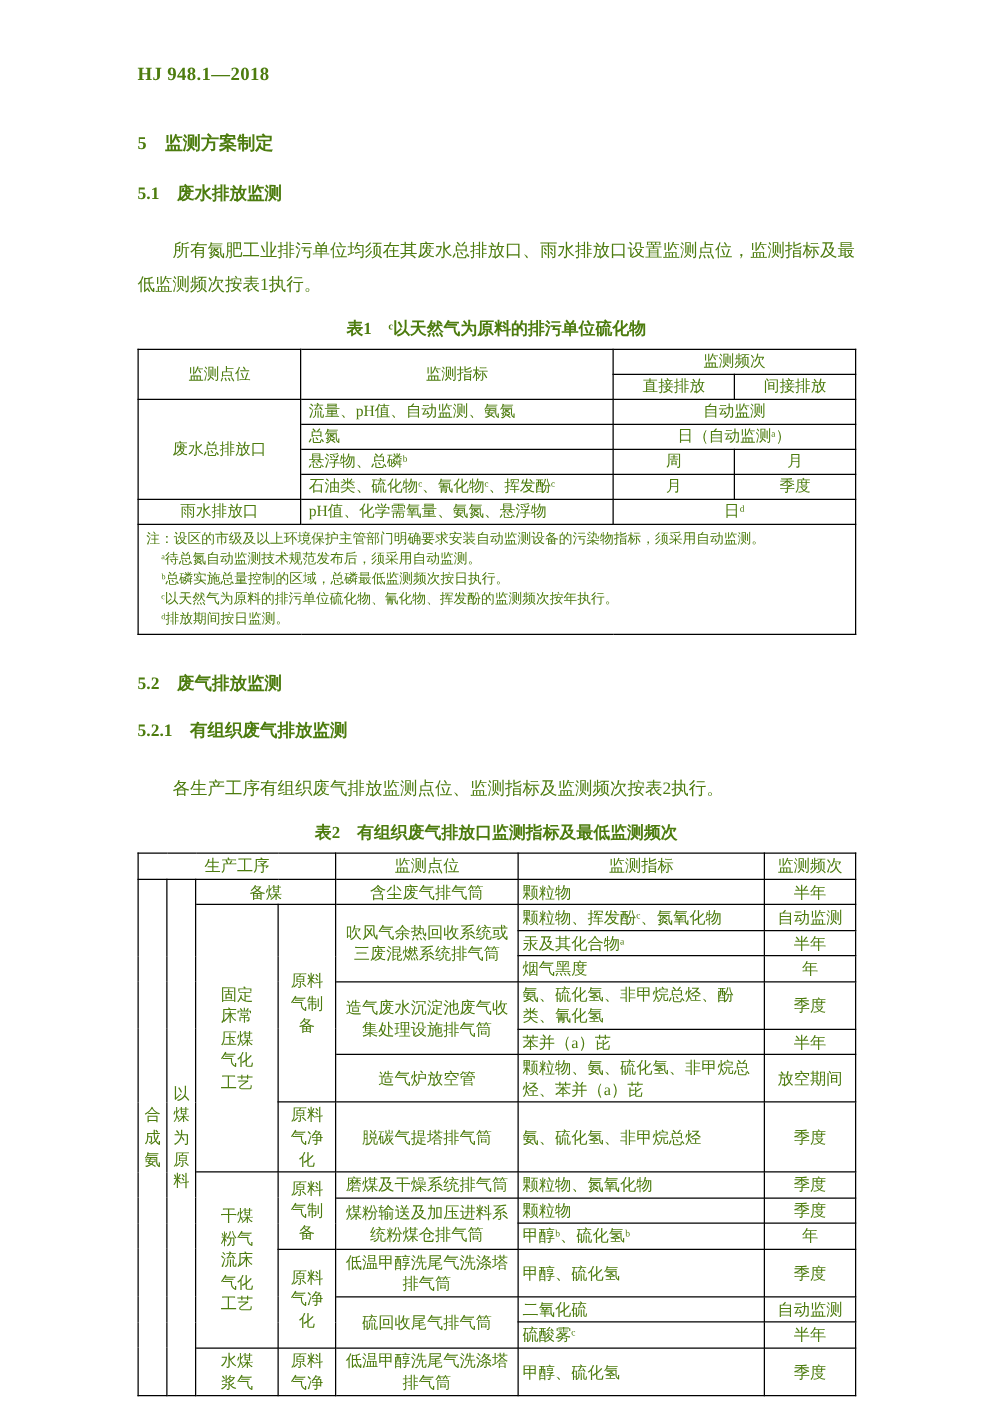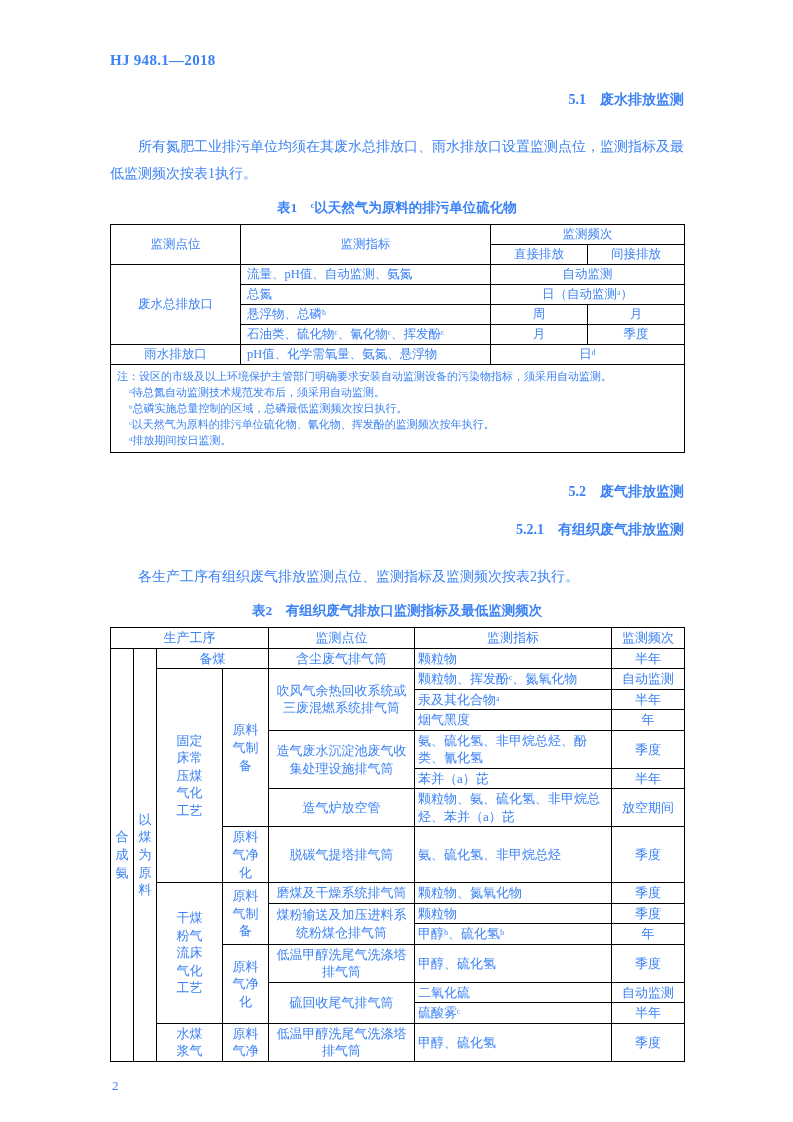--- a/index.html
+++ b/index.html
@@ -1,25 +1,25 @@
 <!DOCTYPE html>
 <html><head>
 <meta charset="utf-8">
 <style>
   * { margin:0; padding:0; box-sizing:border-box; }
   html,body { background:#ffffff; }
   .page {
     position:relative; width:766px; height:1122px; background:#fff;
-    font-family:"Liberation Serif","DejaVu Serif",serif; color:#3b82f6;
+    font-family:"Liberation Serif","DejaVu Serif",serif; color:#4d7c0f;
     overflow:hidden;
   }
   .content { position:absolute; left:110px; top:52px; width:574px; }
   .doc-header { font-size:15px; font-weight:bold; letter-spacing:0.3px; }
   .h-sec  { font-size:14.5px; font-weight:bold; margin-top:36px; }
-  .h-sub  { font-size:14px;  font-weight:bold; margin-top:22px;text-align:right; }
+  .h-sub  { font-size:14px;  font-weight:bold; margin-top:22px; }
   .h-s52  { margin-top:30px; }
   .h-s521 { margin-top:20px; }
   .body-p { font-size:14px; line-height:27px; text-indent:2em; margin-top:24px; text-align:justify; }
   .tbl-title { font-size:13.5px; font-weight:bold; text-align:center; margin-top:12px; }
 
   table { border-collapse:collapse; width:574px; margin-top:7px; table-layout:fixed;border-radius:10px; }
   table { border:1.5px solid #000; }
   td { border:1px solid #000; font-size:12.5px; line-height:1.35; padding:1px 4px;
        vertical-align:middle; height:20px; word-break:break-all; }
   .c { text-align:center; padding:1px 2px; }
@@ -35,20 +35,21 @@
   .page-num { font-size:13px; margin-top:16px; padding-left:2px; }
 </style>
 </head>
 <body>
 
 <div class="page">
   <div class="content">
 
     <div class="doc-header">HJ 948.1—2018</div>
 
+    <div class="h-sec">5　监测方案制定</div>
     <div class="h-sub">5.1　废水排放监测</div>
     <p class="body-p">所有氮肥工业排污单位均须在其废水总排放口、雨水排放口设置监测点位，监测指标及最低监测频次按表1执行。</p>
 
     <div class="tbl-title">表1　ᶜ以天然气为原料的排污单位硫化物</div>
 
     <table class="t1">
       <colgroup>
           <col style="width:130px">
           <col style="width:250px">
           <col style="width:97px">

